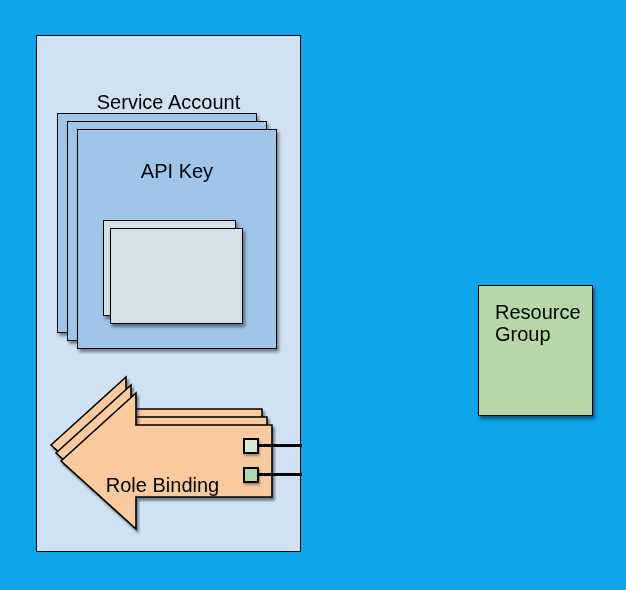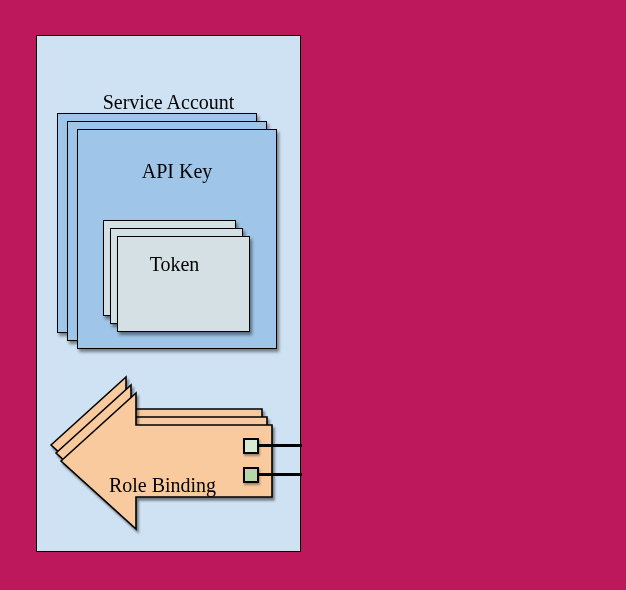--- a/index.html
+++ b/index.html
@@ -1,22 +1,22 @@
 <!DOCTYPE html>
 <html><head>
 <meta charset="utf-8">
 <style>
   html, body { margin: 0; padding: 0; background: #000; }
   #canvas {
     position: relative;
     width: 626px;
     height: 590px;
-    background: #be185d;
+    background: #0ea5e9;
     overflow: hidden;
-    font-family: Liberation Serif, serif;
+    font-family: Liberation Sans, sans-serif;
   }
   .box {
     position: absolute;
     box-sizing: border-box;
     border: 1.5px solid #000;
   }
   .shadow { box-shadow: 2px 3px 3px rgba(0,0,0,0.45); }
   .lbl {
     position: absolute;
     left: 0; right: 0;
@@ -78,23 +78,20 @@
   </div>
 
   <div class="box api shadow" id="api-1"></div>
   <div class="box api shadow" id="api-2"></div>
   <div class="box api shadow" id="api-3">
     <div class="lbl" id="api-lbl">API Key</div>
   </div>
 
   <div class="box tok shadow" id="tok-1"></div>
   <div class="box tok shadow" id="tok-2"></div>
-  <div class="box tok shadow" id="tok-3">
-    <div class="lbl" id="tok-lbl">Token</div>
-  </div>
 
   <svg id="rb-svg" width="245" height="180" viewBox="0 0 245 180">
     <defs>
       <filter id="ds" x="-20%" y="-20%" width="140%" height="140%">
         <feDropShadow dx="2" dy="3" stdDeviation="1.2" flood-color="#000000" flood-opacity="0.45"></feDropShadow>
       </filter>
     </defs>
     <g fill="#f8ca9d" stroke="#000" stroke-width="1.6" stroke-linejoin="miter">
       <path filter="url(#ds)" transform="translate(11,7)" d="M0,68 L75,0 L75,32 L211,32 L211,104 L75,104 L75,136 Z"></path>
       <path filter="url(#ds)" transform="translate(16,15)" d="M0,68 L75,0 L75,32 L211,32 L211,104 L75,104 L75,136 Z"></path>
@@ -105,14 +102,17 @@
     <div class="lbl" id="rb-lbl">Role Binding</div>
   </div>
 
   <div class="conn" id="conn-role"></div>
   <div class="conn" id="conn-rg"></div>
 
   <div class="ref-sq" id="ref-role"></div>
   <div class="ref-sq" id="ref-rg"></div>
 
 
+  <div class="box shadow" id="rg-box">
+    <div id="rg-lbl">Resource Group</div>
+  </div>
 
 </div>
 
 </body></html>

